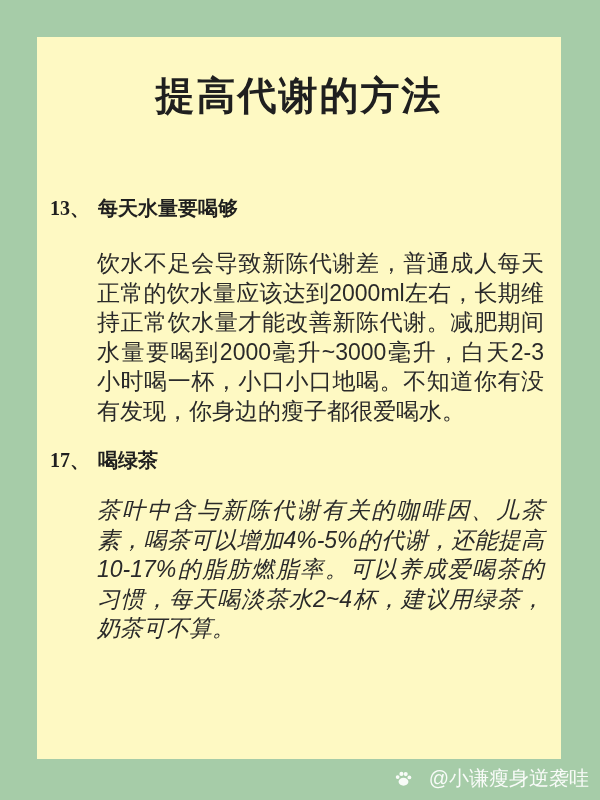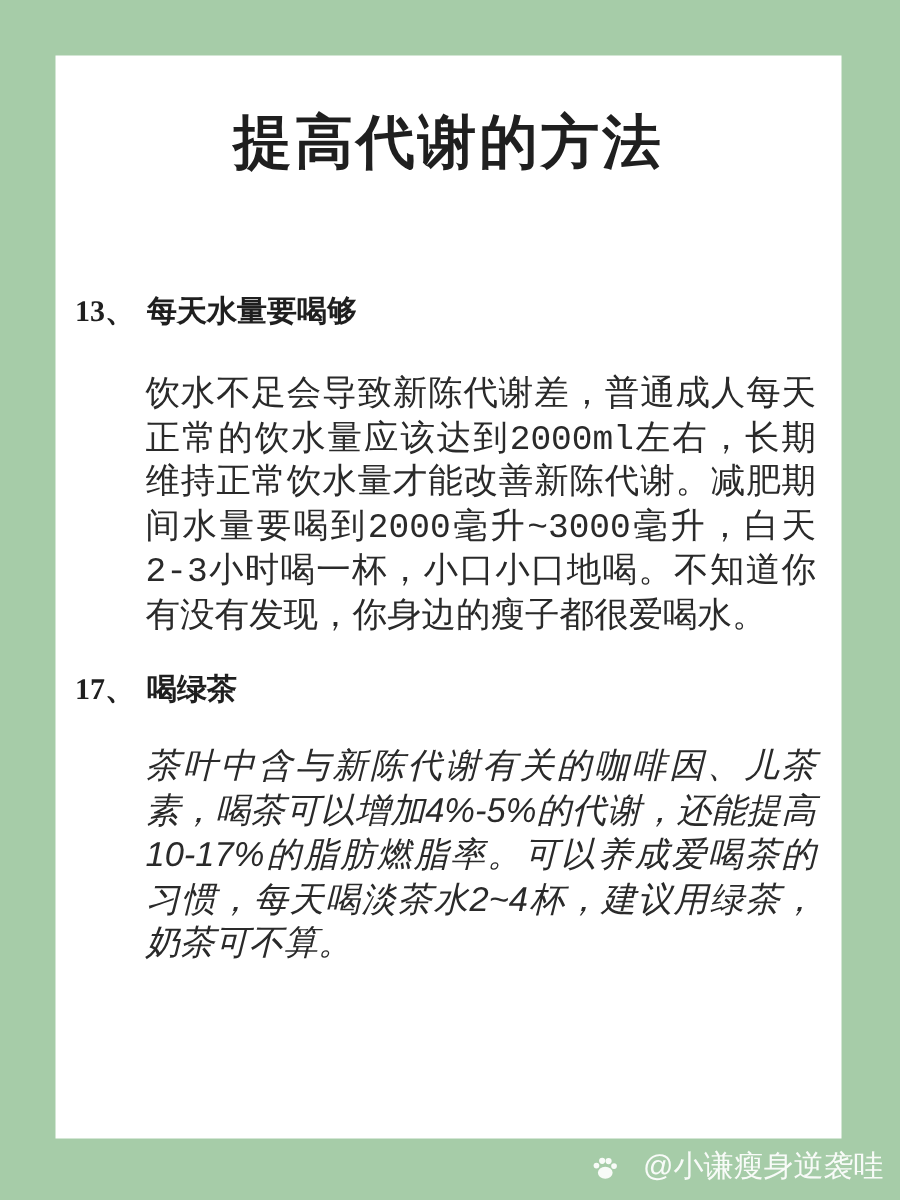--- a/index.html
+++ b/index.html
@@ -13,21 +13,21 @@
     background: #a6cca8;
     font-family: "Liberation Sans", sans-serif;
     position: relative;
   }
   .card {
     position: absolute;
     left: 37px;
     top: 37px;
     width: 524px;
     height: 722px;
-    background: #ffffff;
+    background: #fef9c3;
   }
   .title {
     position: absolute;
     top: 34px;
     left: 0;
     width: 100%;
     margin: 0;
     text-align: center;
     font-size: 39px;
     line-height: 49px;
@@ -57,21 +57,21 @@
     position: absolute;
     left: 60px;
     width: 447px;
     margin: 0;
     font-size: 23px;
     line-height: 29.5px;
     color: #2a2a2a;
     text-align: justify;
     font-family: "Liberation Sans", sans-serif;
   }
-  .section-body--13 { top: 212px; font-family: Liberation Mono, monospace; }
+  .section-body--13 { top: 212px; }
   .section-body--14 { top: 459px; font-style: italic; }
   .watermark {
     position: absolute;
     right: 11px;
     top: 766px;
     display: flex;
     align-items: center;
     gap: 16px;
     color: rgba(255,255,255,0.92);
     font-size: 20px;

